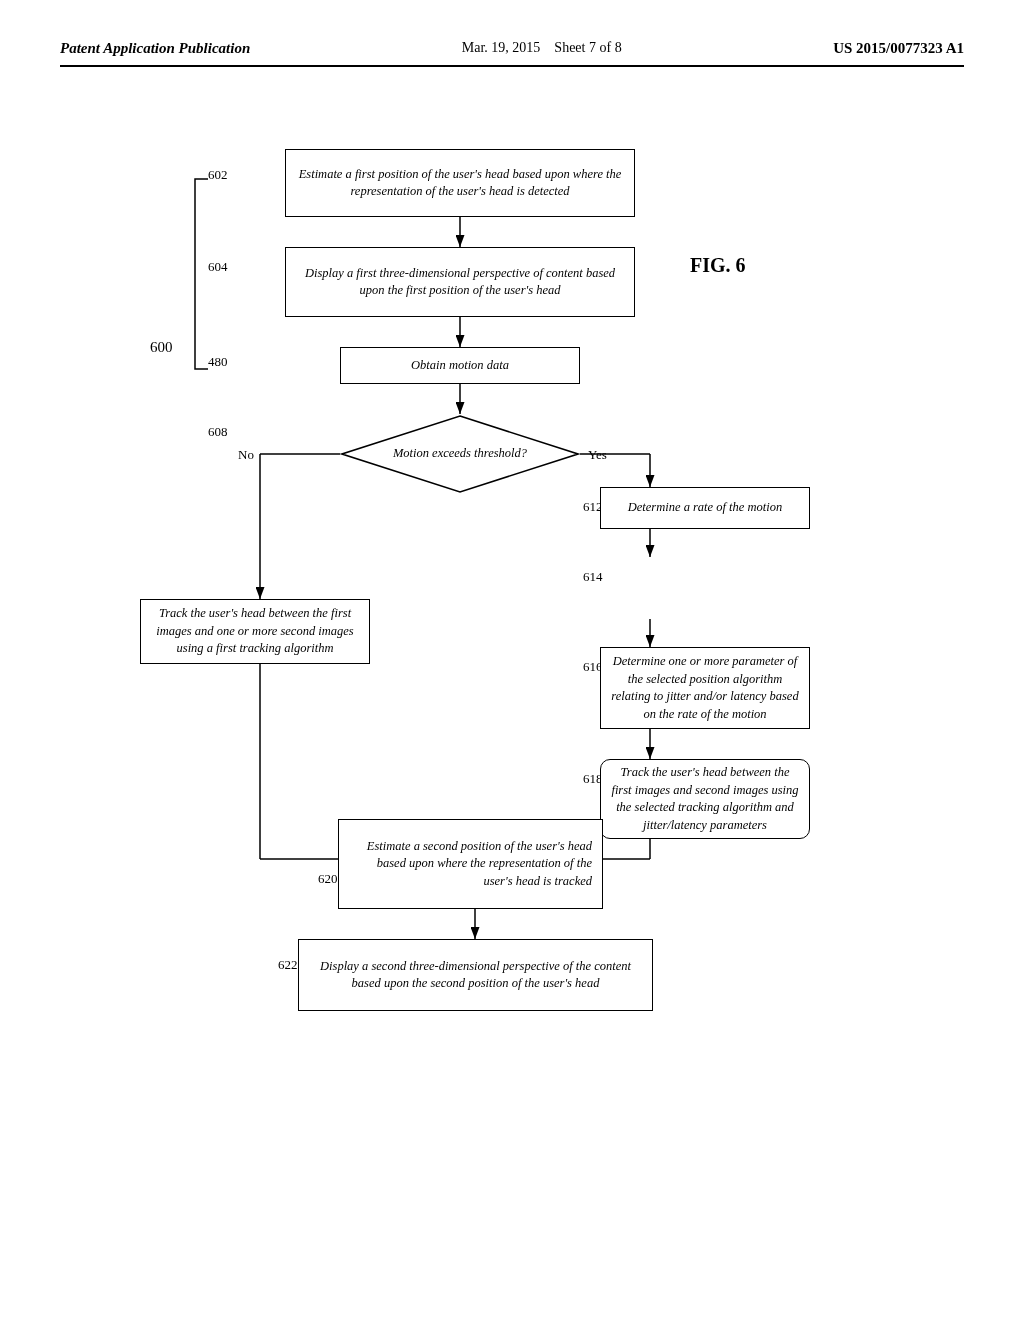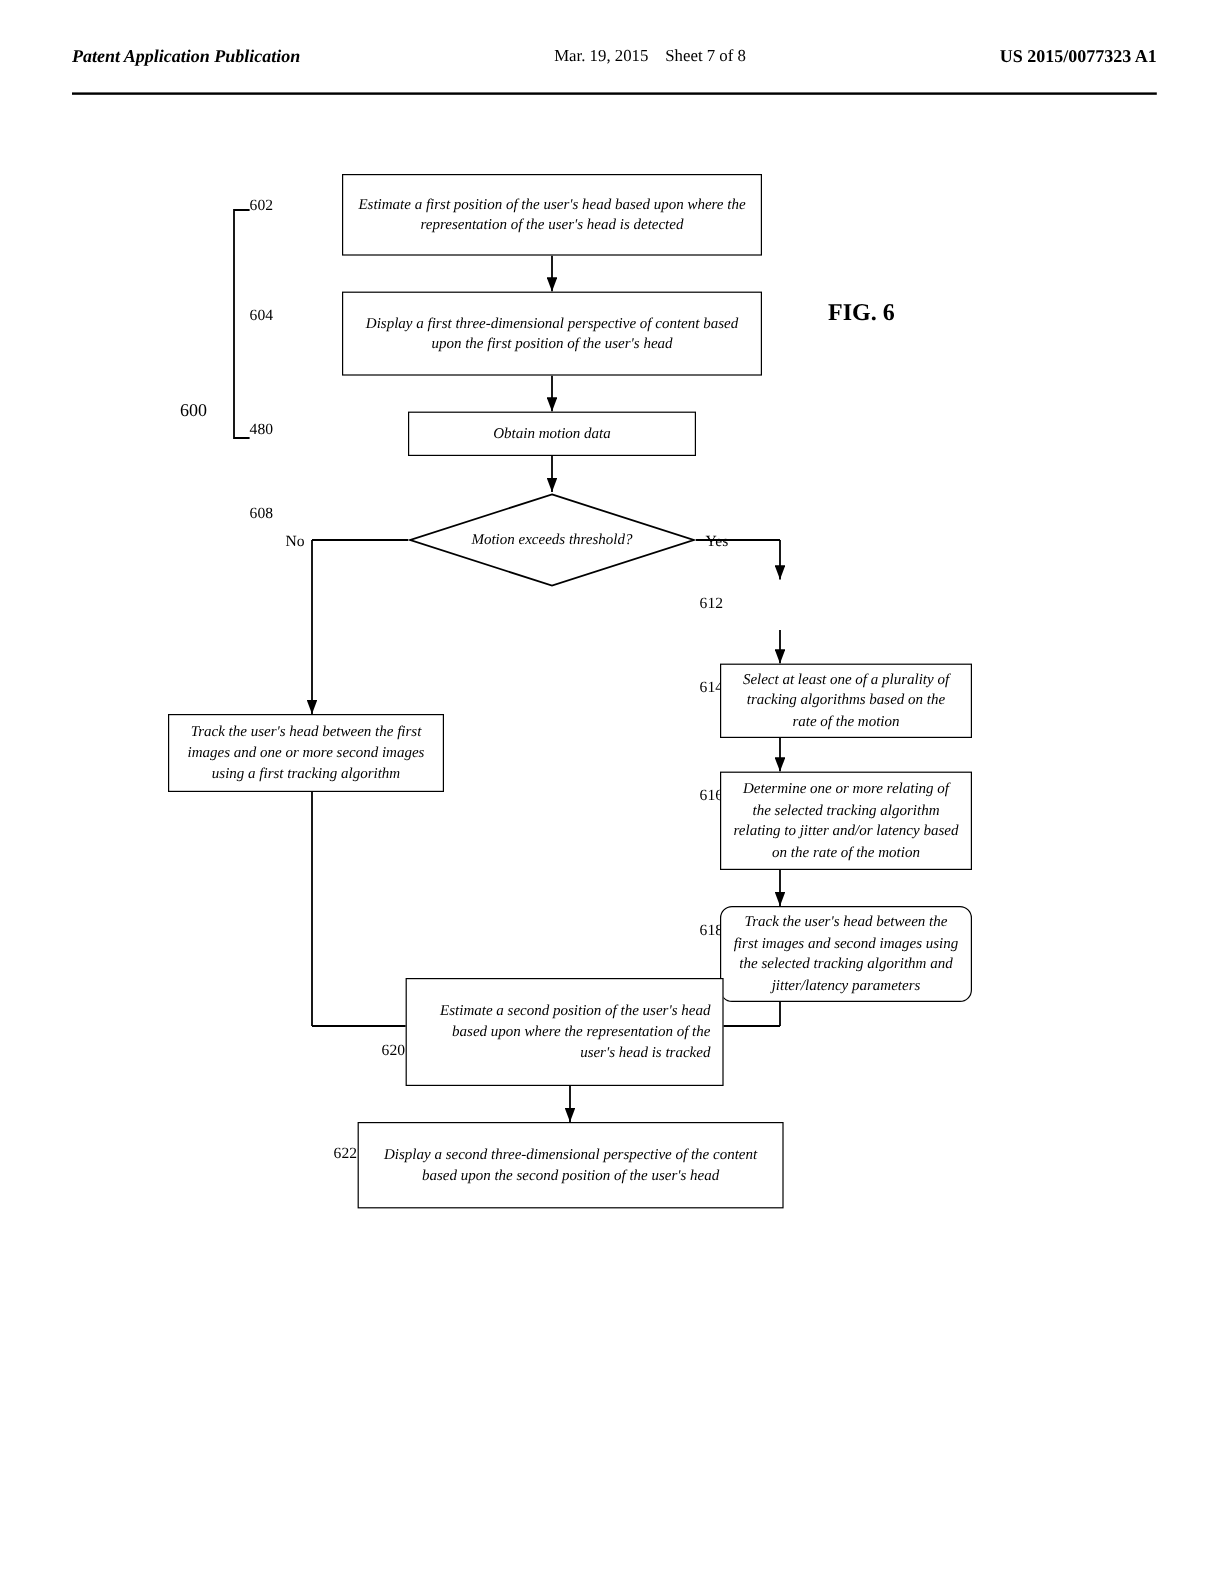--- a/index.html
+++ b/index.html
@@ -19,22 +19,22 @@
       position: relative;
       padding: 40px 60px;
     }
 
     
     .header {
       display: flex;
       justify-content: space-between;
       align-items: flex-start;
       border-bottom: 2px solid #000;
-      padding-bottom: 20px;
-      margin-bottom: 16px;
+      padding-bottom: 8px;
+      margin-bottom: 32px;
     }
     .header-left {
       font-size: 15px;
       font-weight: bold;
       font-style: italic;
     }
     .header-center {
       font-size: 14px;
       text-align: center;
     }
@@ -184,31 +184,31 @@
     <div class="yes-no-label" style="left:528px; top:348px;">Yes</div>
 
     <div class="step-label" style="left:240px; top:517px;">610</div>
 
     <div class="flow-box" style="left:80px; top:500px; width:230px; height:65px;">
       <span>Track the user's head between the first images and one or more second images using a first tracking algorithm</span>
     </div>
 
     <div class="step-label" style="left:523px; top:400px;">612</div>
 
+    <div class="flow-box" style="left:540px; top:388px; width:210px; height:42px;">
+      <span>Determine a rate of the motion</span>
+    </div>
 
     <div class="step-label" style="left:523px; top:470px;">614</div>
 
-    <div class="flow-box" style="left:540px; top:458px; width:210px; height:62px;">
-      <span>Select at least one of a plurality of tracking algorithms based on the rate of the motion</span>
-    </div>
 
     <div class="step-label" style="left:523px; top:560px;">616</div>
 
     <div class="flow-box" style="left:540px; top:548px; width:210px; height:82px;">
-      <span>Determine one or more relating of the selected tracking algorithm relating to jitter and/or latency based on the rate of the motion</span>
+      <span>Determine one or more parameter of the selected position algorithm relating to jitter and/or latency based on the rate of the motion</span>
     </div>
 
     <div class="step-label" style="left:523px; top:672px;">618</div>
 
     <div class="flow-box" style="left:540px; top:660px; width:210px; height:80px;border-radius:10px;">
       <span>Track the user's head between the first images and second images using the selected tracking algorithm and jitter/latency parameters</span>
     </div>
 
     <div class="step-label" style="left:258px; top:772px;">620</div>
 

